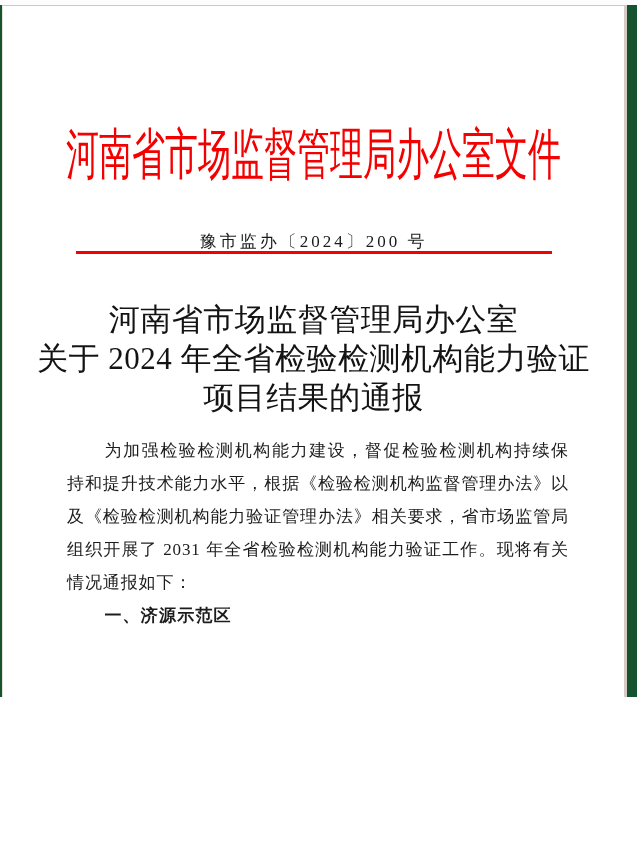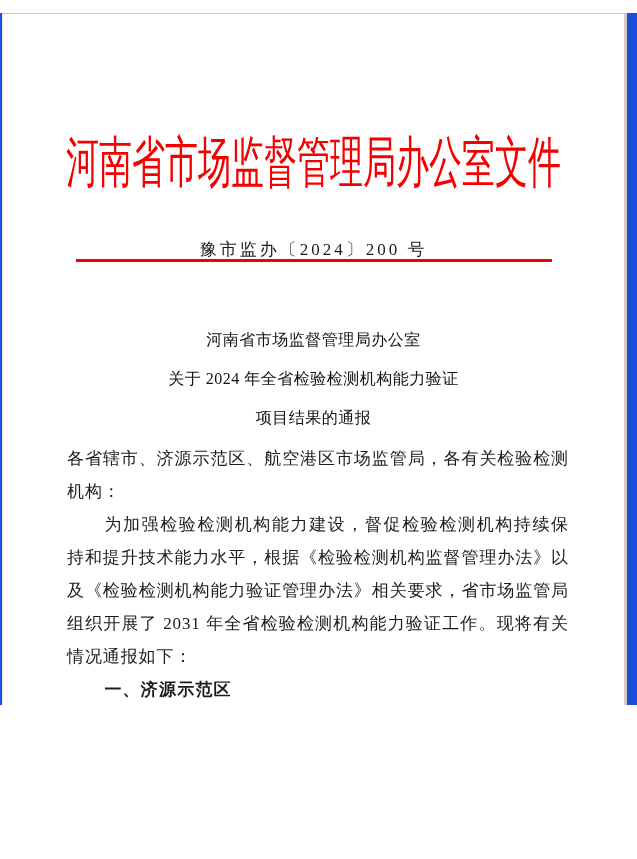--- a/index.html
+++ b/index.html
@@ -2,24 +2,23 @@
 <html style="--accent: #f40000; --ink: #1c1c1c;"><head>
 <meta charset="utf-8">
 <style>
   :root { --accent: #f40000; --ink: #1c1c1c; }
   * { margin: 0; padding: 0; box-sizing: border-box; }
   html, body { background: #ffffff; }
   .canvas {
     position: relative;
     width: 637px;
     height: 697px;
-    background: #1d4ed8;
+    background: #14532d;
     overflow: hidden;
     font-family: "Liberation Serif", "DejaVu Serif", serif;
-    margin-top: 8px;
   }
   .canvas::before { 
     content: "";
     position: absolute;
     left: 0; top: 0; width: 637px; height: 5px;
     background: #fdfdfd;
   }
   .page {
     position: absolute;
     left: 2px; top: 5px;
@@ -54,24 +53,24 @@
   }
   .red-line {
     position: absolute;
     top: 245px; left: 50%;
     transform: translateX(-50%);
     width: 476px; height: 3px;
     background: var(--accent);
   }
   .doc-title {
     position: absolute;
-    top: 306px; left: 0;
+    top: 294px; left: 0;
     width: 100%;
     text-align: center;
-    font-size: 16px;
+    font-size: 31px;
     line-height: 39px;
     letter-spacing: 0.5px;
     color: #131313;
   }
   .body {
     position: absolute;
     top: 428px; left: 64px;
     width: 502px;
     font-size: 17px;
     line-height: 33px;
@@ -108,21 +107,20 @@
 
     <div class="red-line"></div>
 
     <div class="doc-title">
       <div>河南省市场监督管理局办公室</div>
       <div>关于 2024 年全省检验检测机构能力验证</div>
       <div>项目结果的通报</div>
     </div>
 
     <div class="body">
-      <p>各省辖市、济源示范区、航空港区市场监管局，各有关检验检测机构：</p>
       <p class="indent">为加强检验检测机构能力建设，督促检验检测机构持续保持和提升技术能力水平，根据《检验检测机构监督管理办法》以及《检验检测机构能力验证管理办法》相关要求，省市场监管局组织开展了 2031 年全省检验检测机构能力验证工作。现将有关情况通报如下：</p>
       <p class="indent section-heading">一、济源示范区</p>
     </div>
 
     <div class="page-num">— 1 —</div>
 
   </div>
 </div>
 
 </body></html>

